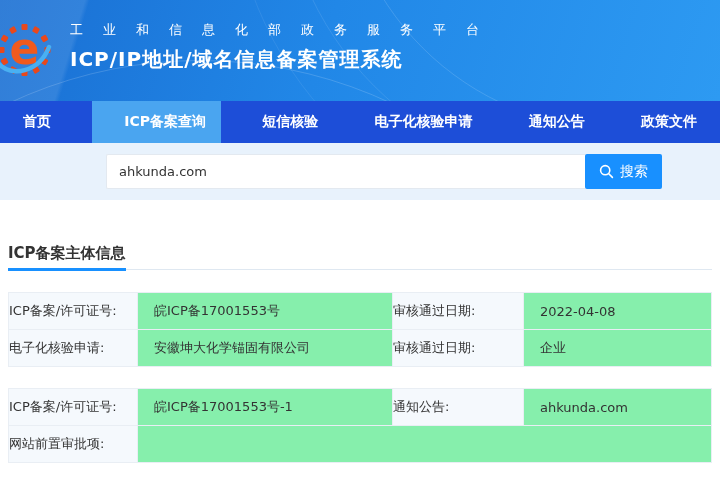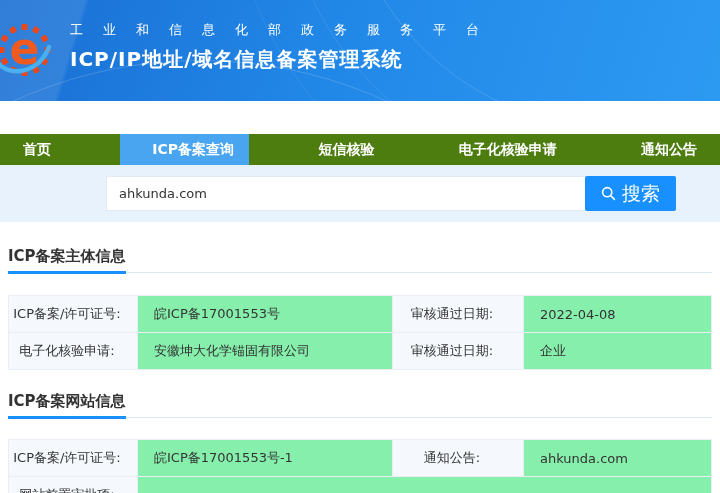--- a/index.html
+++ b/index.html
@@ -23,56 +23,56 @@
   .arc.a3 { width:720px; height:720px; right:-230px; top:-490px; border-color:rgba(255,255,255,0.08); }
   .arc.a4 { width:900px; height:900px; left:-250px; top:60px; border-color:rgba(255,255,255,0.16); }
 
   .logo { position:absolute; left:-5px; top:15px; width:58px; height:70px; }
   .titles { position:absolute; left:70px; top:21px; white-space:nowrap; }
   .platform-name { font-size:13px; font-weight:normal; letter-spacing:20px; }
   .system-title { font-size:20px; font-weight:bold; letter-spacing:1px; margin-top:7px; }
 
   
   .main-nav {
-    height:31px; background:#4d7c0f; display:flex;
-    justify-content:space-between; align-items:stretch; padding:0 8px;margin-top:33px;
+    height:42px; background:#1d4ed8; display:flex;
+    justify-content:space-between; align-items:stretch; padding:0 8px;
   }
   .nav-item {
     display:flex; align-items:center; padding:0 15px;
     color:#fff; font-size:14px; font-weight:bold; cursor:pointer; white-space:nowrap;
   }
   .nav-item.active { background:#4aa5f0;padding-left:32px; }
 
   
   .search-bar {
     height:57px; background:#e8f2fc; display:flex; align-items:center; padding-left:106px;
   }
   .search-input {
     width:479px; height:35px; background:#fff; border:1px solid #e3e9f0; border-right:none;
     border-radius:2px 0 0 2px; padding:0 12px; font-size:13px; color:#333; outline:none;
     font-family:"DejaVu Sans","Liberation Sans",sans-serif;
   }
   .search-button {
-    width:91px; height:35px; background:#1890ff; border:none; border-radius:2px;
-    color:#fff; font-size:19px; display:flex; align-items:center; justify-content:center;
+    width:77px; height:35px; background:#1890ff; border:none; border-radius:2px;
+    color:#fff; font-size:14px; display:flex; align-items:center; justify-content:center;
     gap:6px; cursor:pointer; font-family:"DejaVu Sans","Liberation Sans",sans-serif;text-align:right;
   }
 
   
   .content { padding:0 8px; }
-  .section-title-wrap { margin-top:26px; border-bottom:1px solid #dfe8f1; line-height:1; }
+  .section-title-wrap { margin-top:45px; border-bottom:1px solid #dfe8f1; line-height:1; }
   .section-title-wrap.second { margin-top:23px; }
   .section-title {
     display:inline-block; font-size:15px; font-weight:bold; color:#333;
     padding-bottom:7px; border-bottom:3px solid #1890ff; margin-bottom:-2px;
   }
   table.info-table { width:100%; border-collapse:collapse; table-layout:fixed; margin-top:22px; }
   table.info-table.second { margin-top:21px; }
   .info-table td { border:1px solid #e9eef4; height:37px; font-size:13px; color:#333; }
-  td.cell-label { background:#f5f9fd; text-align:center; padding-right:12px; }
+  td.cell-label { background:#f5f9fd; text-align:left; padding-right:12px; }
   td.cell-value { background:#86efac; text-align:left; padding-left:16px; }
 </style>
 </head>
 <body>
 
 <div class="page">
 
   <header class="site-header">
     <div class="streak"></div>
     <div class="arc a1"></div>
@@ -106,20 +106,21 @@
       <div class="system-title">ICP/IP地址/域名信息备案管理系统</div>
     </div>
   </header>
 
   <nav class="main-nav">
     <div class="nav-item">首页</div>
     <div class="nav-item active">ICP备案查询</div>
     <div class="nav-item">短信核验</div>
     <div class="nav-item">电子化核验申请</div>
     <div class="nav-item">通知公告</div>
+    <div class="nav-item">政策文件</div>
   </nav>
 
   <div class="search-bar">
     <input class="search-input" type="text" value="ahkunda.com" style="">
     <button class="search-button">
       <span style="display:flex;align-items:center;">
         <svg width="15" height="15" viewBox="0 0 15 15">
           <circle cx="6.2" cy="6.2" r="4.6" fill="none" stroke="#fff" stroke-width="1.6"></circle>
           <line x1="9.8" y1="9.8" x2="13.4" y2="13.4" stroke="#fff" stroke-width="1.6" stroke-linecap="round"></line>
         </svg>
@@ -150,23 +151,20 @@
       </tr>
       <tr>
         <td class="cell-label">电子化核验申请:</td>
         <td class="cell-value">安徽坤大化学锚固有限公司</td>
         <td class="cell-label">审核通过日期:</td>
         <td class="cell-value">企业</td>
       </tr>
     </tbody>
       </table>
 
-    <div class="section-title-wrap second">
-      <span class="section-title">ICP备案网站信息</span>
-    </div>
 
     <table class="info-table second">
       <colgroup>
           <col style="width:129px">
           <col style="width:255px">
           <col style="width:131px">
           <col>
         </colgroup>
       <tbody>
           <tr>

